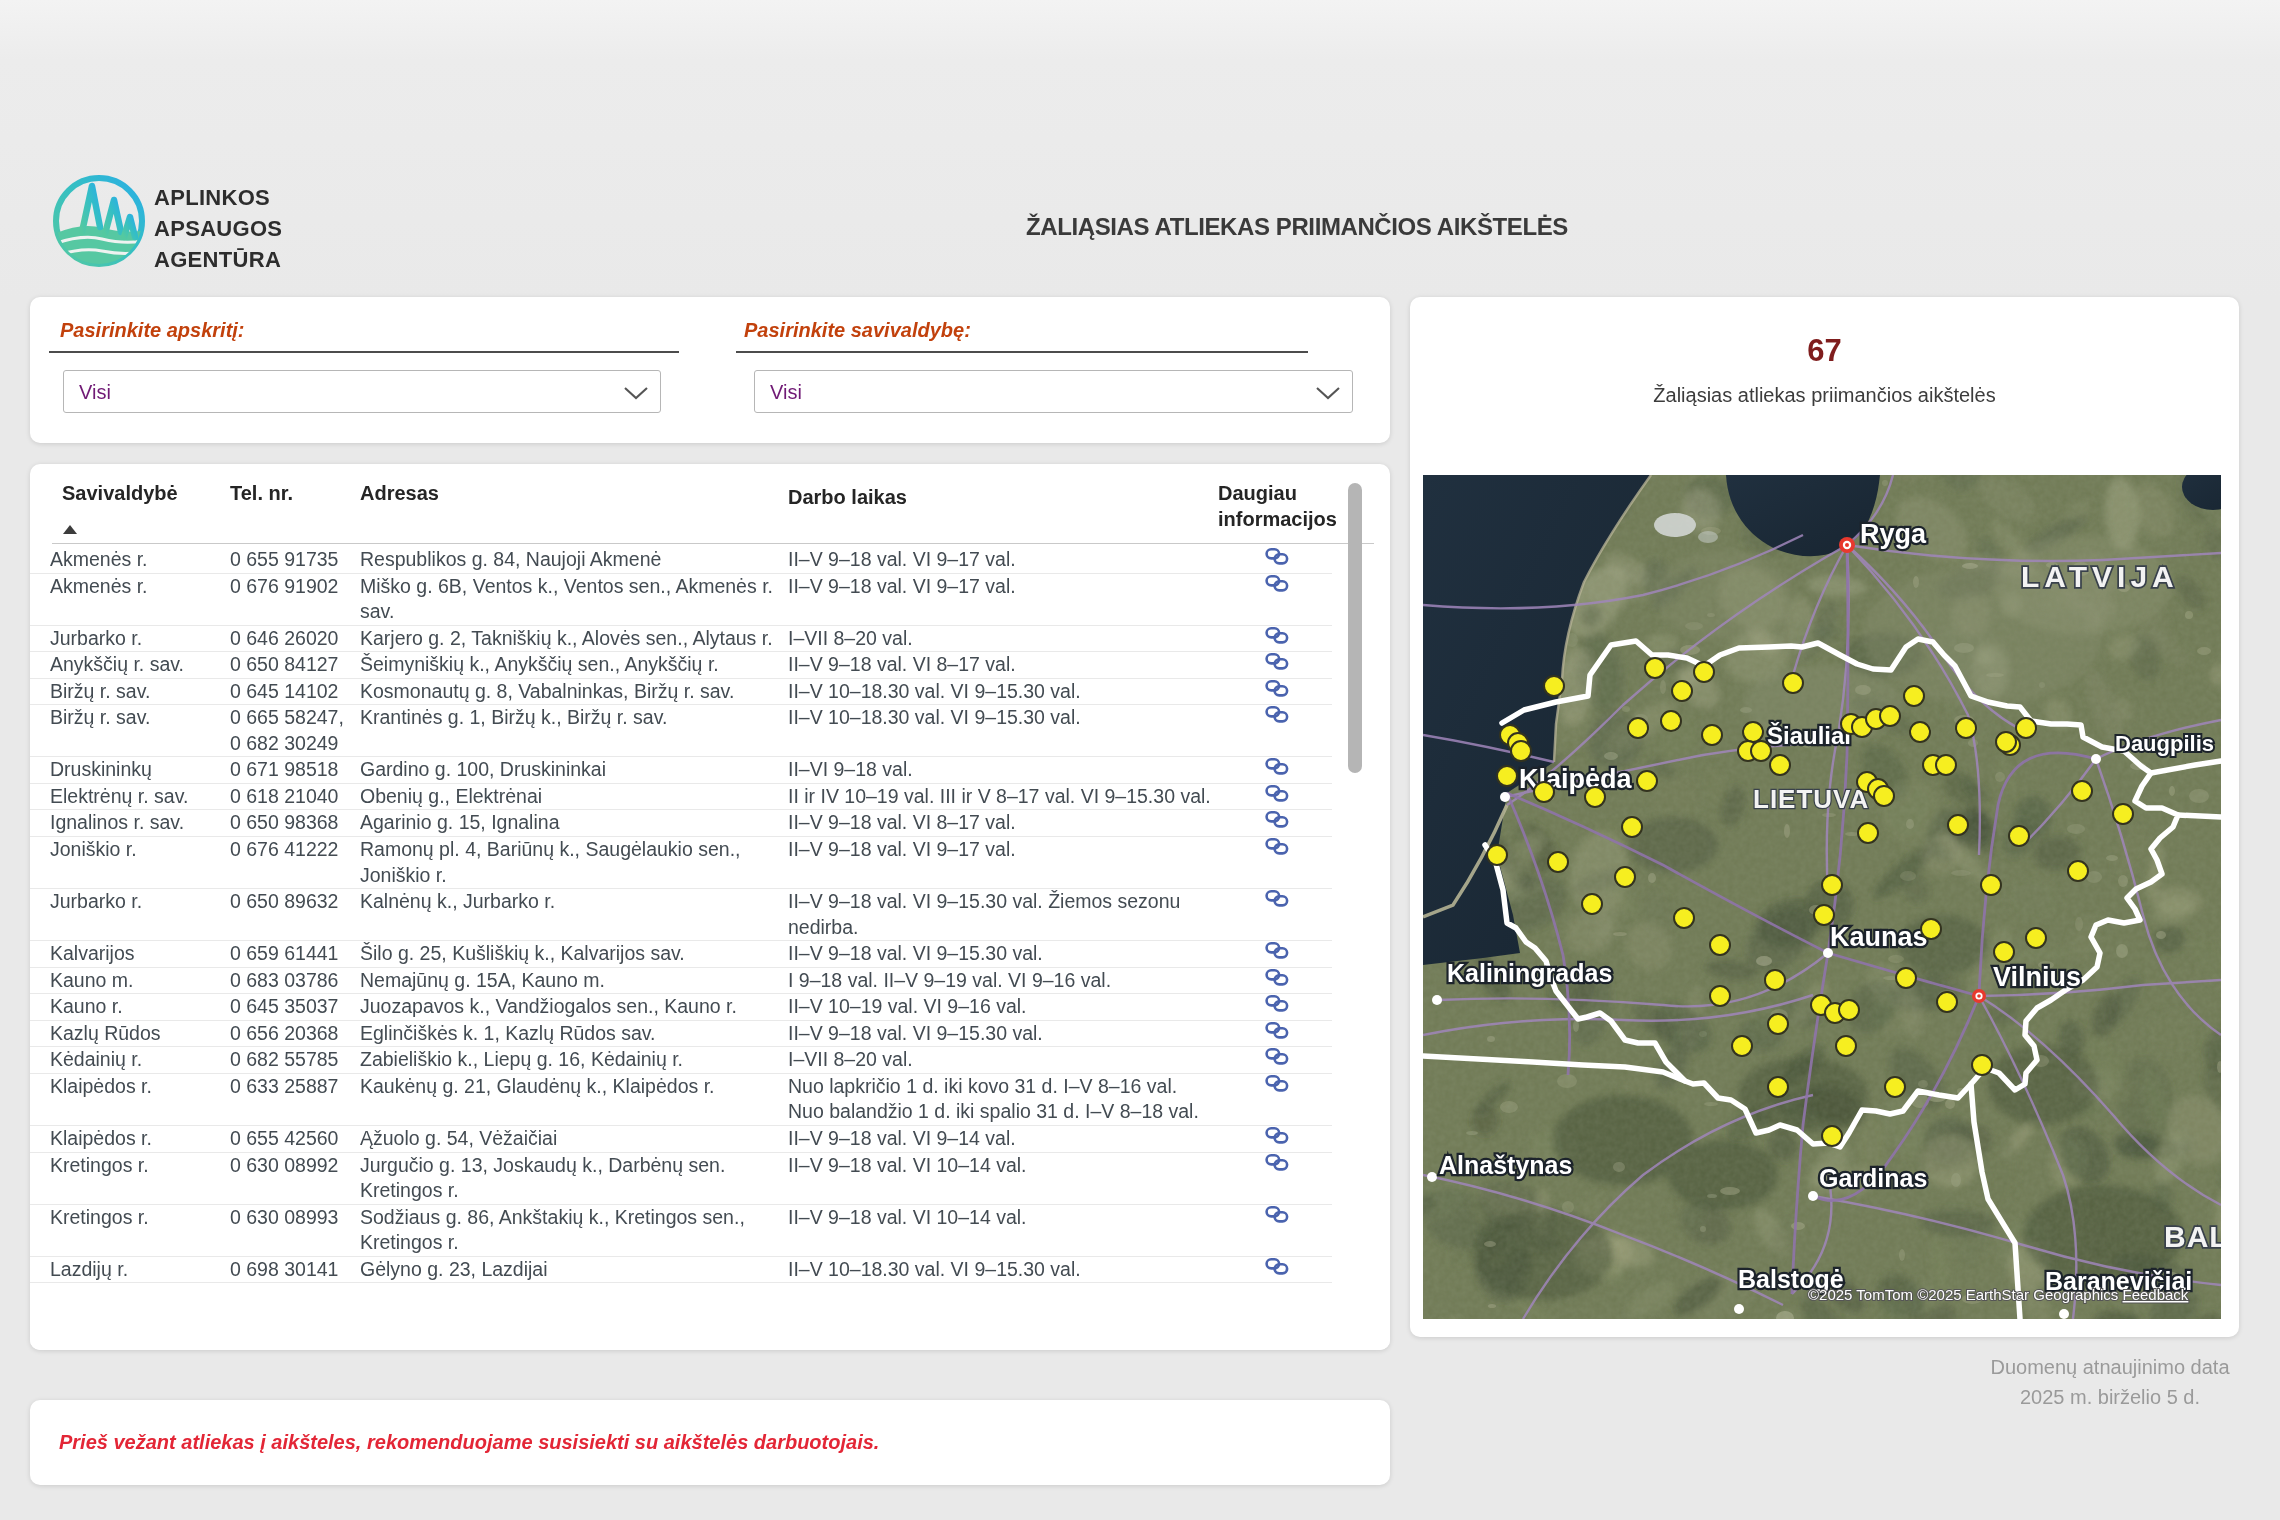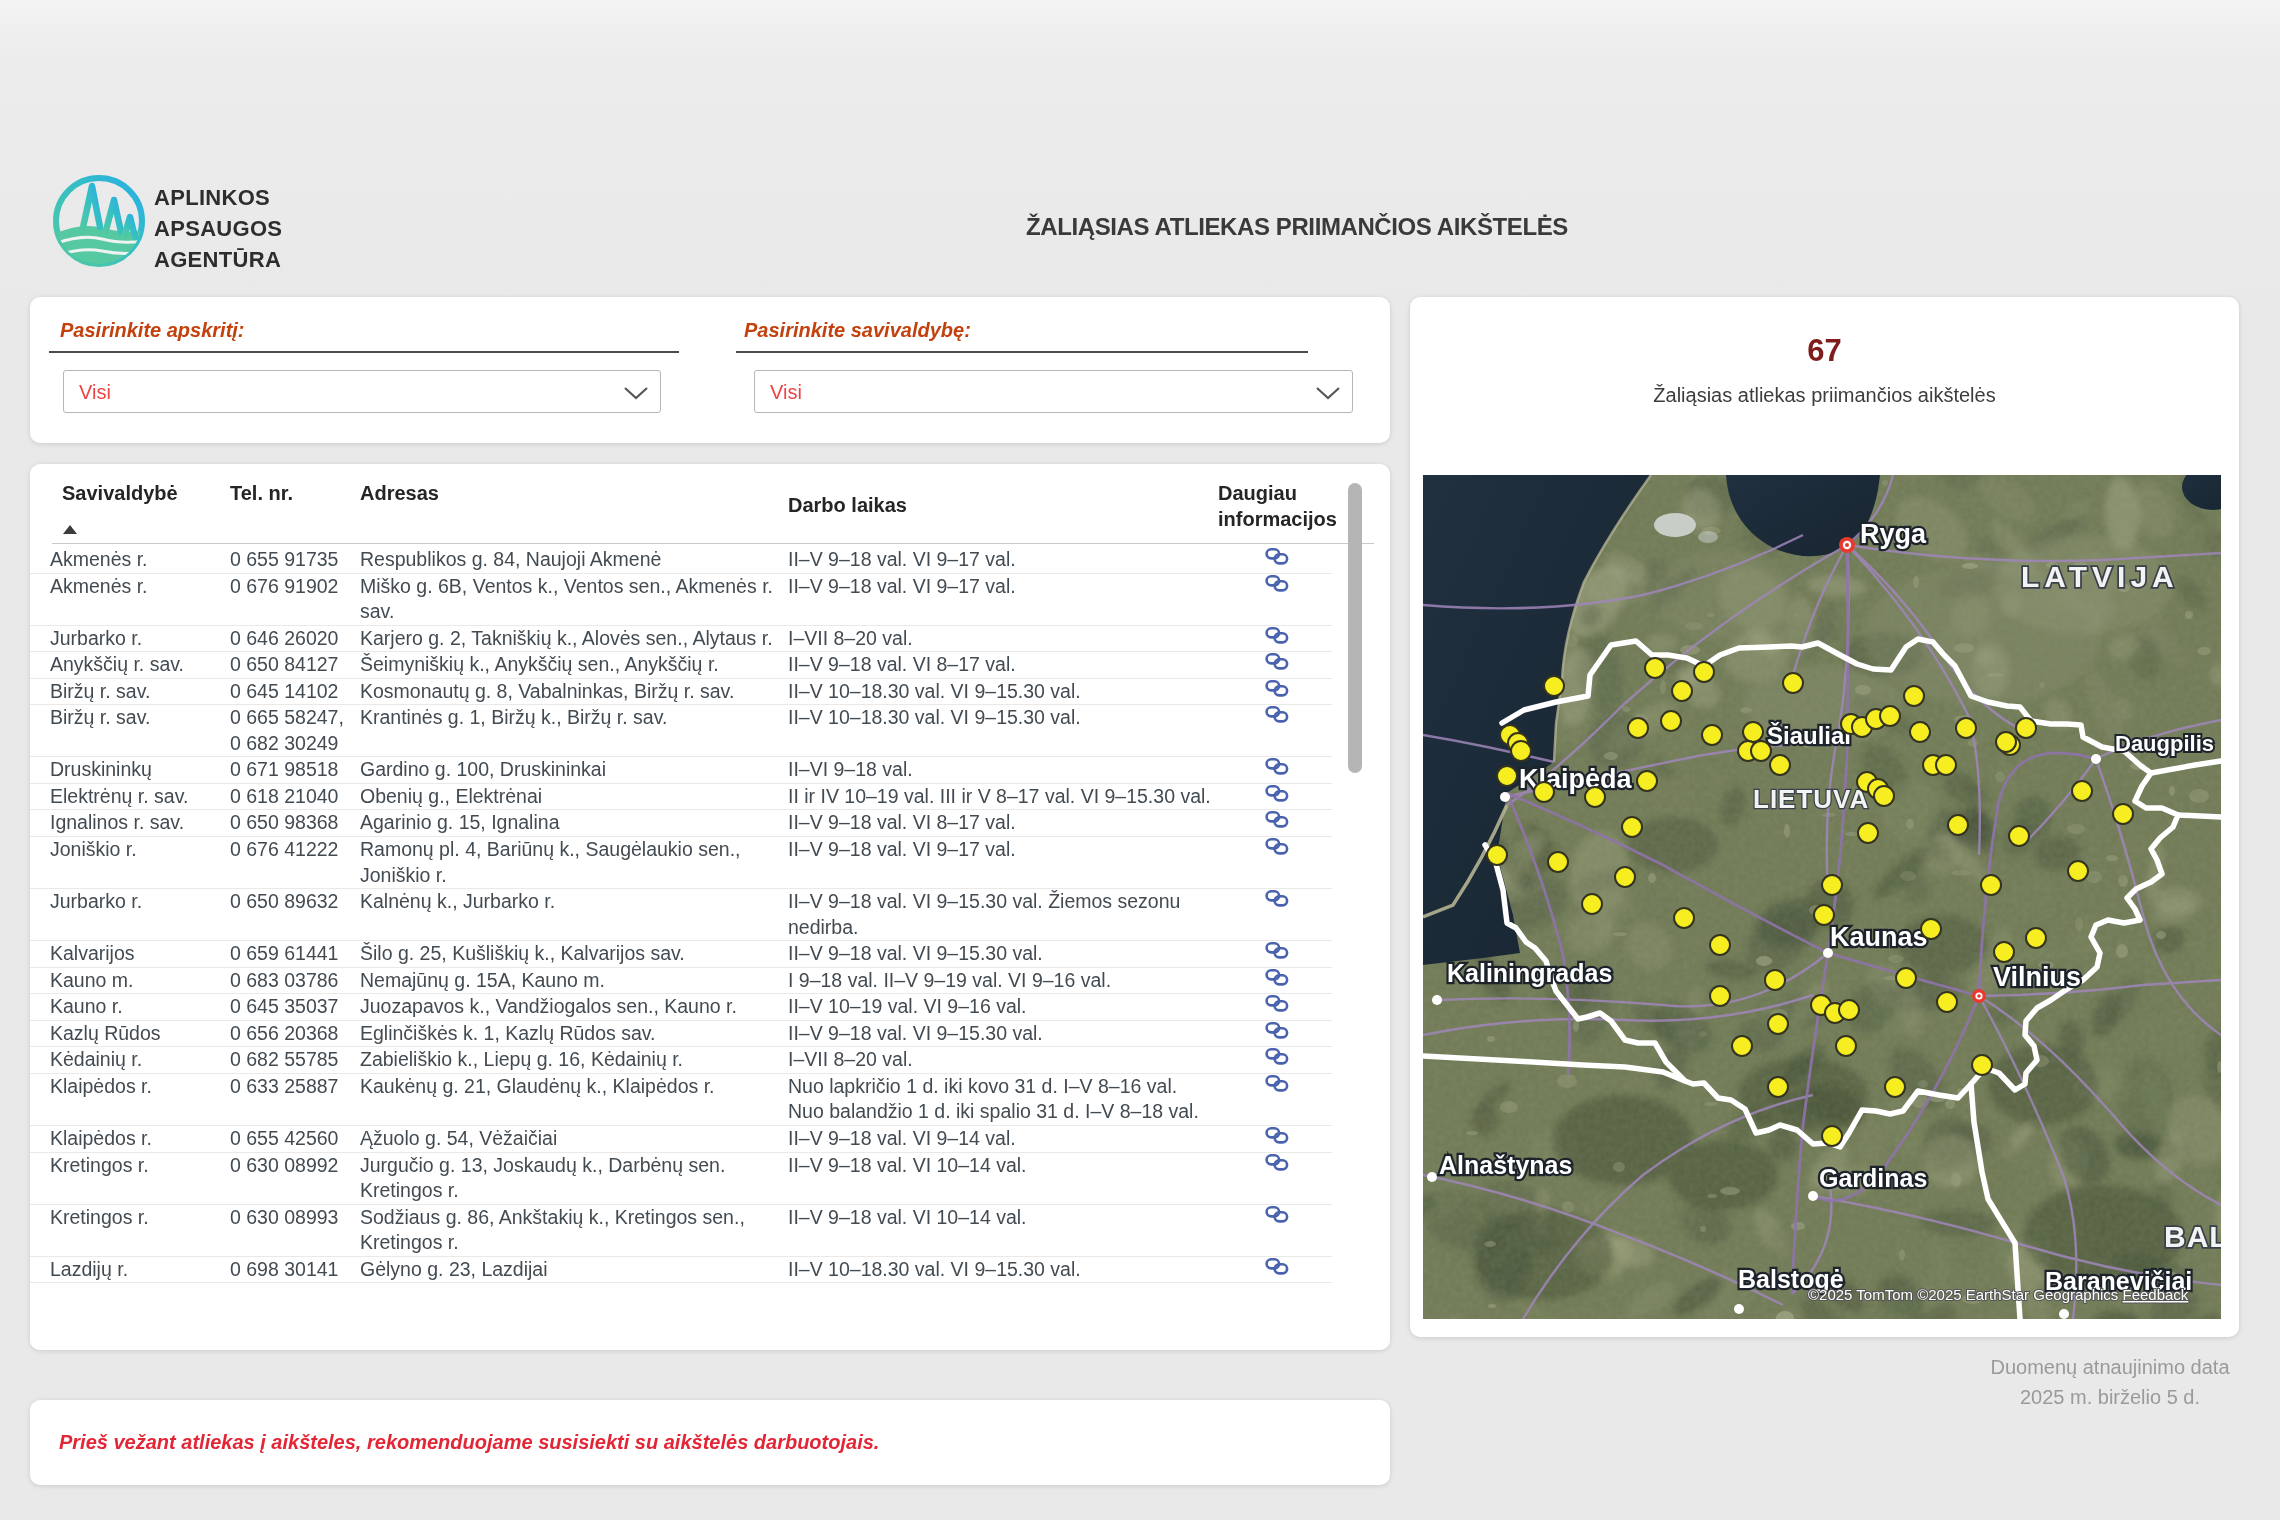--- a/index.html
+++ b/index.html
@@ -12,21 +12,21 @@
 #logotext { position:absolute; left:154px; top:182px; font-weight:bold; font-size:22px; line-height:31px; color:#2d2d2d; letter-spacing:.3px; }
 
 
 #title { position:absolute; left:0; top:213px; width:2594px; text-align:center; font-size:24px; font-weight:bold; color:#3a3a3a; letter-spacing:-0.4px; }
 
 
 #fcard { left:30px; top:297px; width:1360px; height:146px; }
 .flabel { position:absolute; top:22px; font-size:20px; font-weight:bold; font-style:italic; color:#c2410c; }
 .fline { position:absolute; top:54px; height:0; border-top:2px solid #4c4c4c; }
 .fsel { position:absolute; top:73px; height:43px; border:1px solid #b6b6b6; border-radius:3px; background:#fff; }
-.fsel span { position:absolute; left:15px; top:10px; font-size:20px; color:#ef4444; }
+.fsel span { position:absolute; left:15px; top:10px; font-size:20px; color:#701a75; }
 .fsel svg { position:absolute; right:11px; top:15px; }
 
 
 #tcard { left:30px; top:464px; width:1360px; height:886px; overflow:hidden; }
 #thead { position:absolute; top:16px; left:0; width:100%; font-weight:bold; font-size:20px; color:#252525; }
 #thead div { position:absolute; line-height:26px; }
 #thline { position:absolute; top:79px; left:22px; width:1322px; border-top:1px solid #c9c9c9; }
 #sorttri { position:absolute; left:33px; top:61px; width:0; height:0; border-left:7px solid transparent; border-right:7px solid transparent; border-bottom:9px solid #3c3c3c; }
 #tbl { position:absolute; top:83px; left:0; width:1302px; table-layout:fixed; border-collapse:collapse; font-size:19.5px; color:#434b52; }
 #tbl td { vertical-align:top; line-height:25.55px; padding:0; border-bottom:1px solid #e9e9e9; white-space:nowrap; }
@@ -106,21 +106,21 @@
         <path d="M2,2 L13,12 L24,2" fill="none" stroke="#555" stroke-width="2.1"></path>
       </svg>
   </div>
 </div>
 
 <div class="card" id="tcard">
   <div id="thead">
     <div style="left:32px; top:0;">Savivaldybė</div>
     <div style="left:200px; top:0;">Tel. nr.</div>
     <div style="left:330px; top:0;">Adresas</div>
-    <div style="left:758px; top:12px;text-align:center;">Darbo laikas</div>
+    <div style="left:758px; top:4px;text-align:center;">Darbo laikas</div>
     <div style="left:1188px; top:0;">Daugiau<br>informacijos</div>
   </div>
   <div id="sorttri"></div>
   <div id="thline"></div>
   <table id="tbl">
       <colgroup>
         <col style="width:200px">
         <col style="width:130px">
         <col style="width:428px">
         <col style="width:434px">

